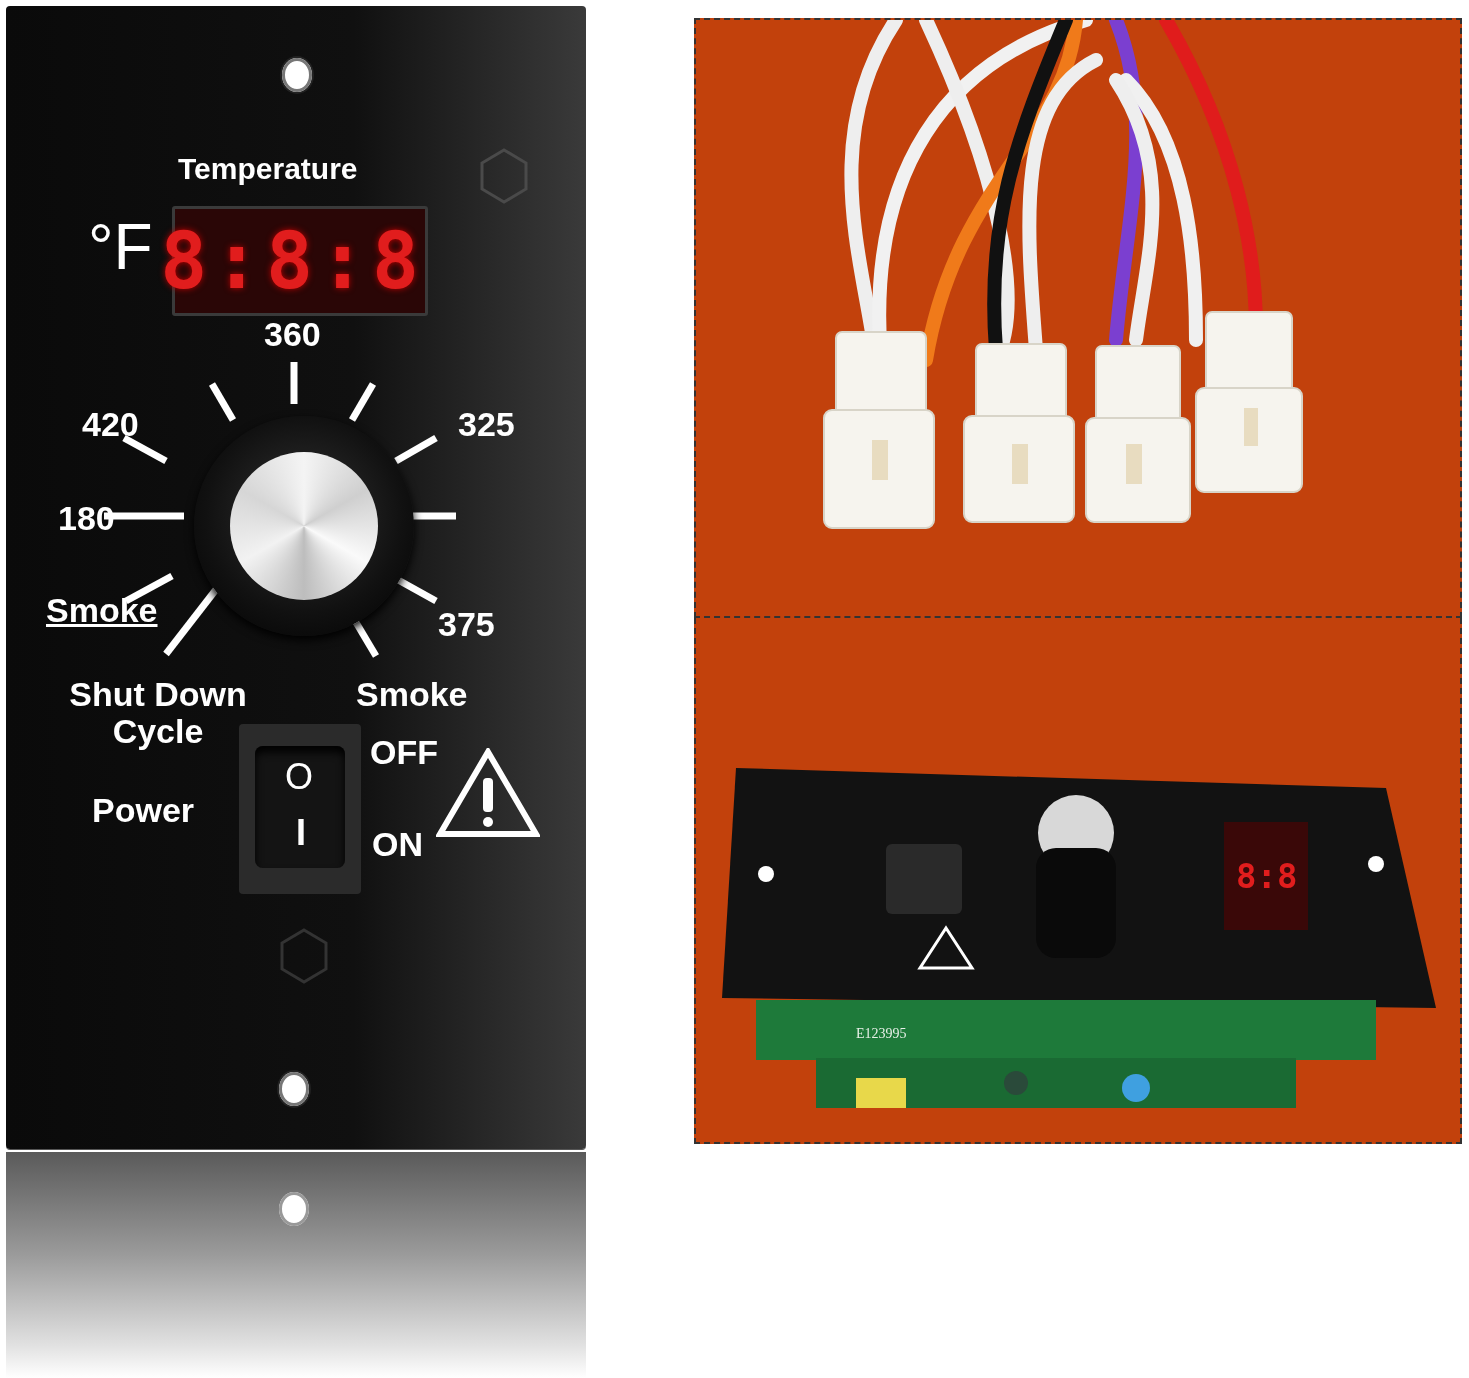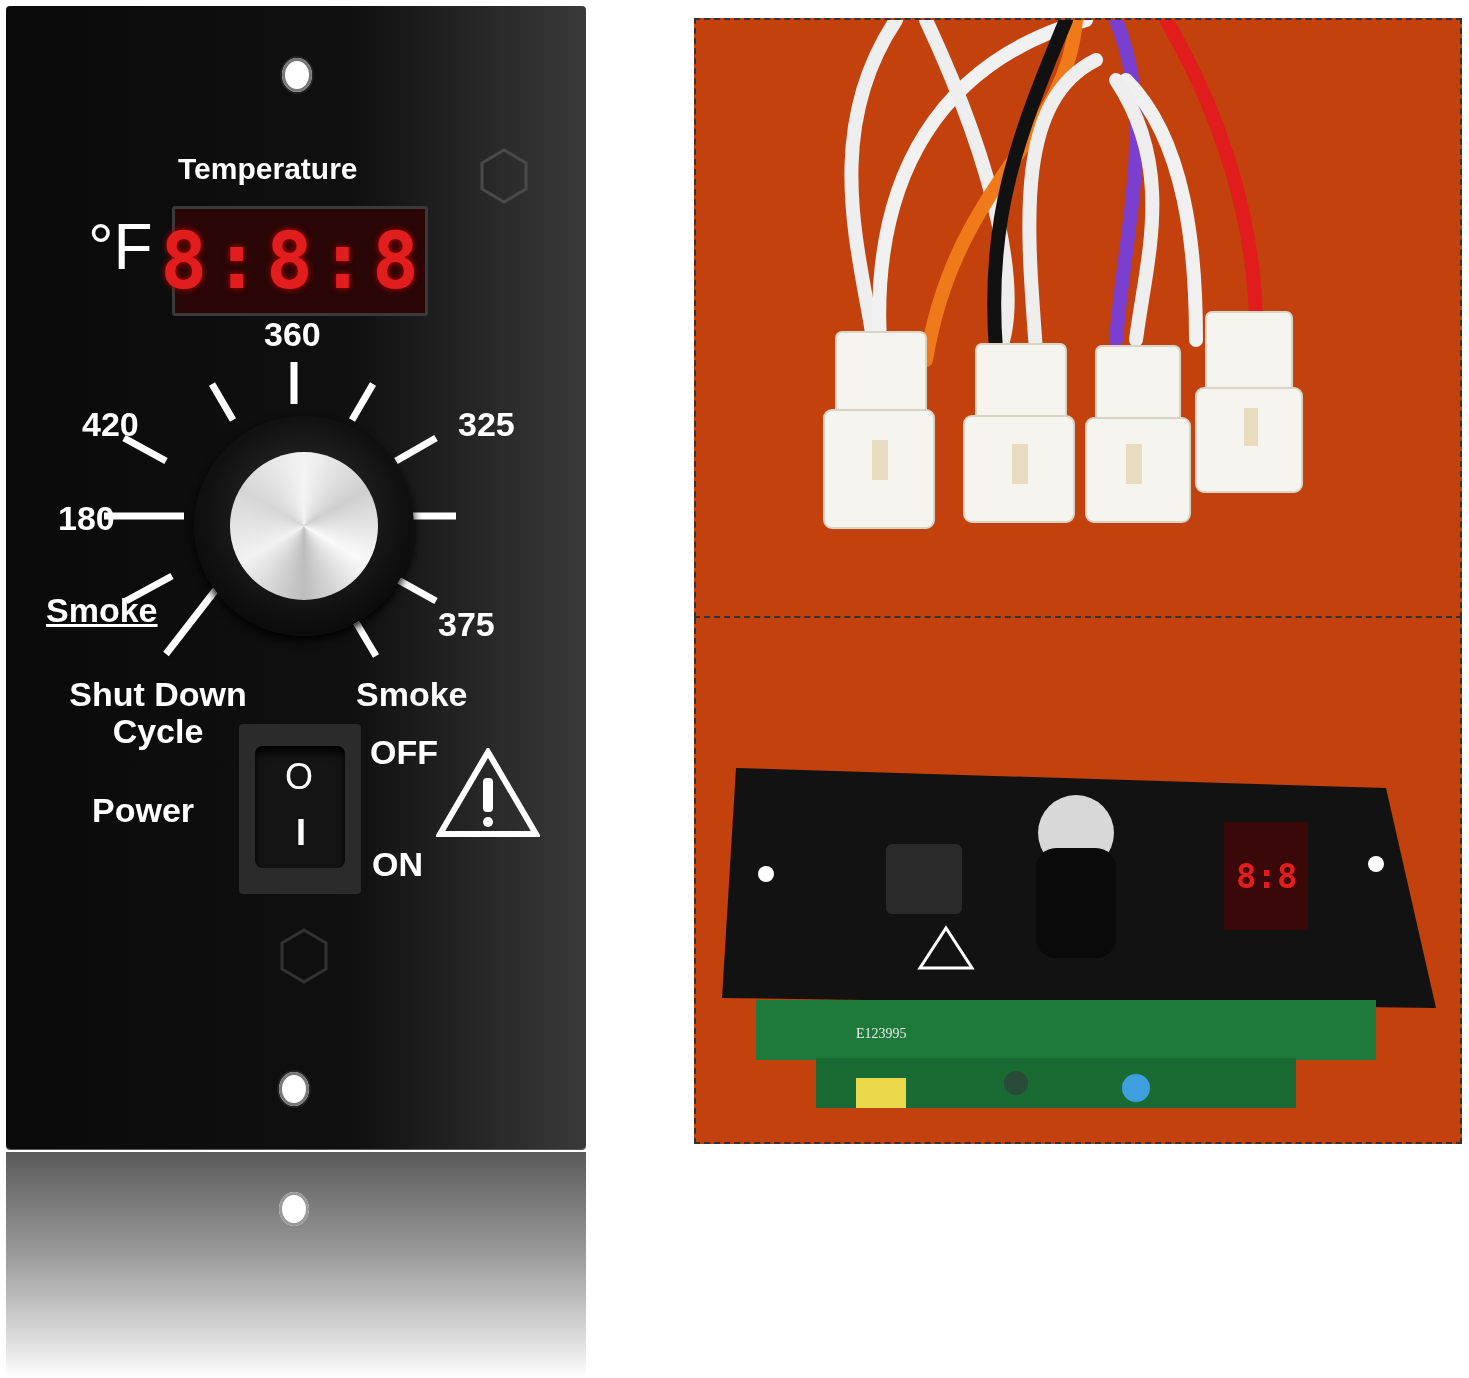--- a/index.html
+++ b/index.html
@@ -78,21 +78,21 @@
   </div>
 
   <div class="lbl" style="left:86px;top:786px;">Power</div>
   <div class="switch-bezel">
     <div class="switch-rocker">
       <span class="o">O</span>
       <span class="i">I</span>
     </div>
   </div>
   <div class="lbl" style="left:364px;top:728px;">OFF</div>
-  <div class="lbl" style="left:366px;top:840px;">ON</div>
+  <div class="lbl" style="left:366px;top:820px;">ON</div>
 
   <svg class="warn" width="104" height="90" viewBox="0 0 104 90">
     <polygon points="52,4 100,86 4,86" fill="none" stroke="#fff" stroke-width="6" stroke-linejoin="miter"></polygon>
     <rect x="47" y="30" width="10" height="34" rx="4" fill="#fff"></rect>
     <circle cx="52" cy="74" r="5" fill="#fff"></circle>
   </svg>
 </div>
 
 <div class="reflect">
   <div class="hole" style="left:273px;top:40px;box-shadow:0 0 0 3px #999 inset;"></div>

